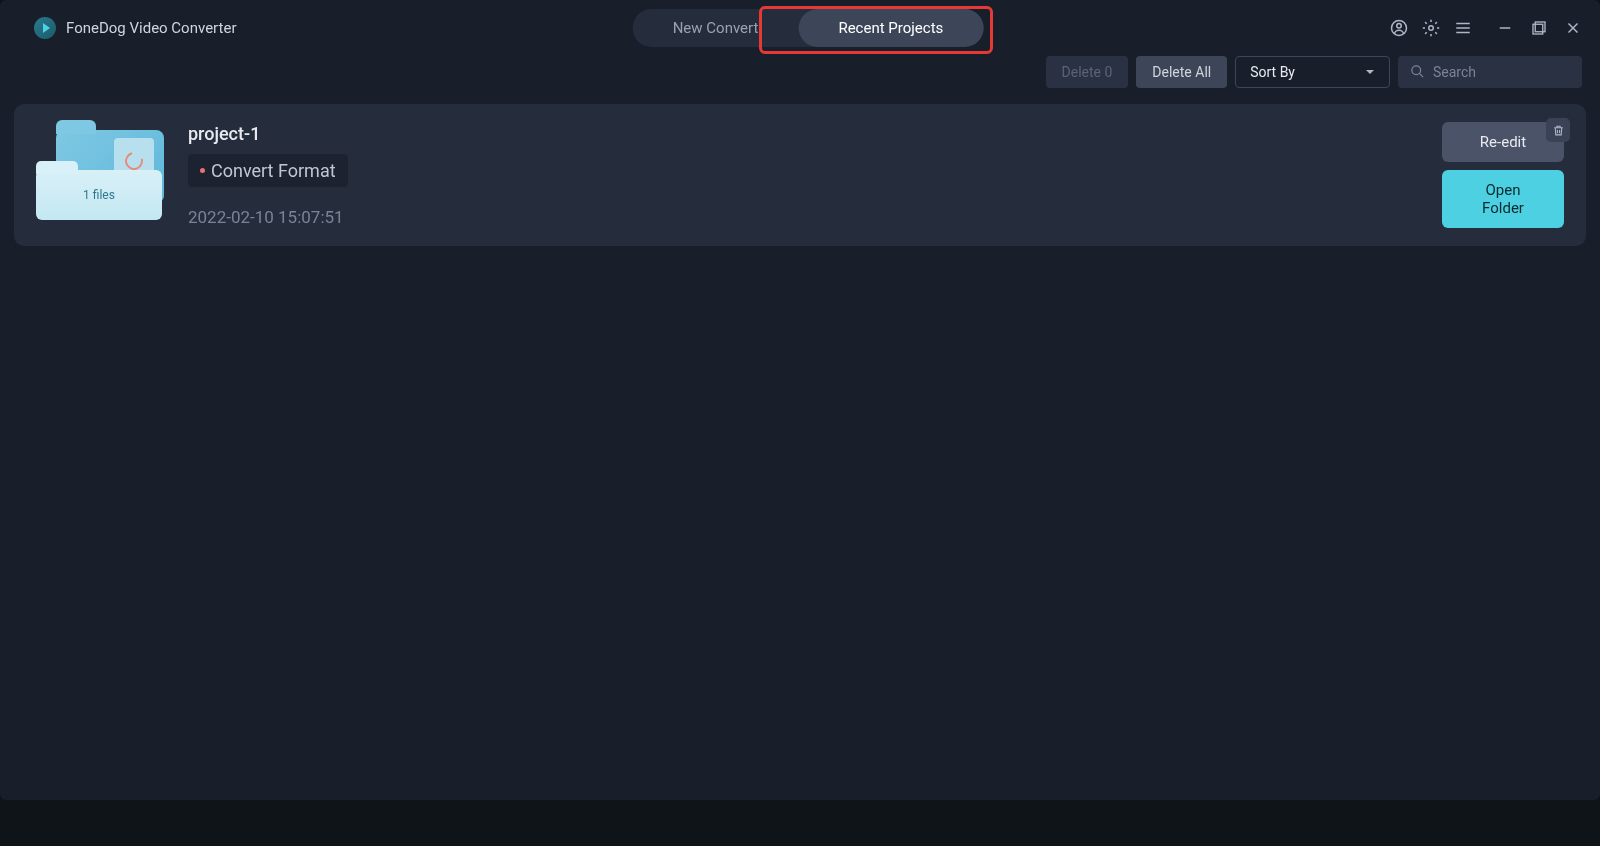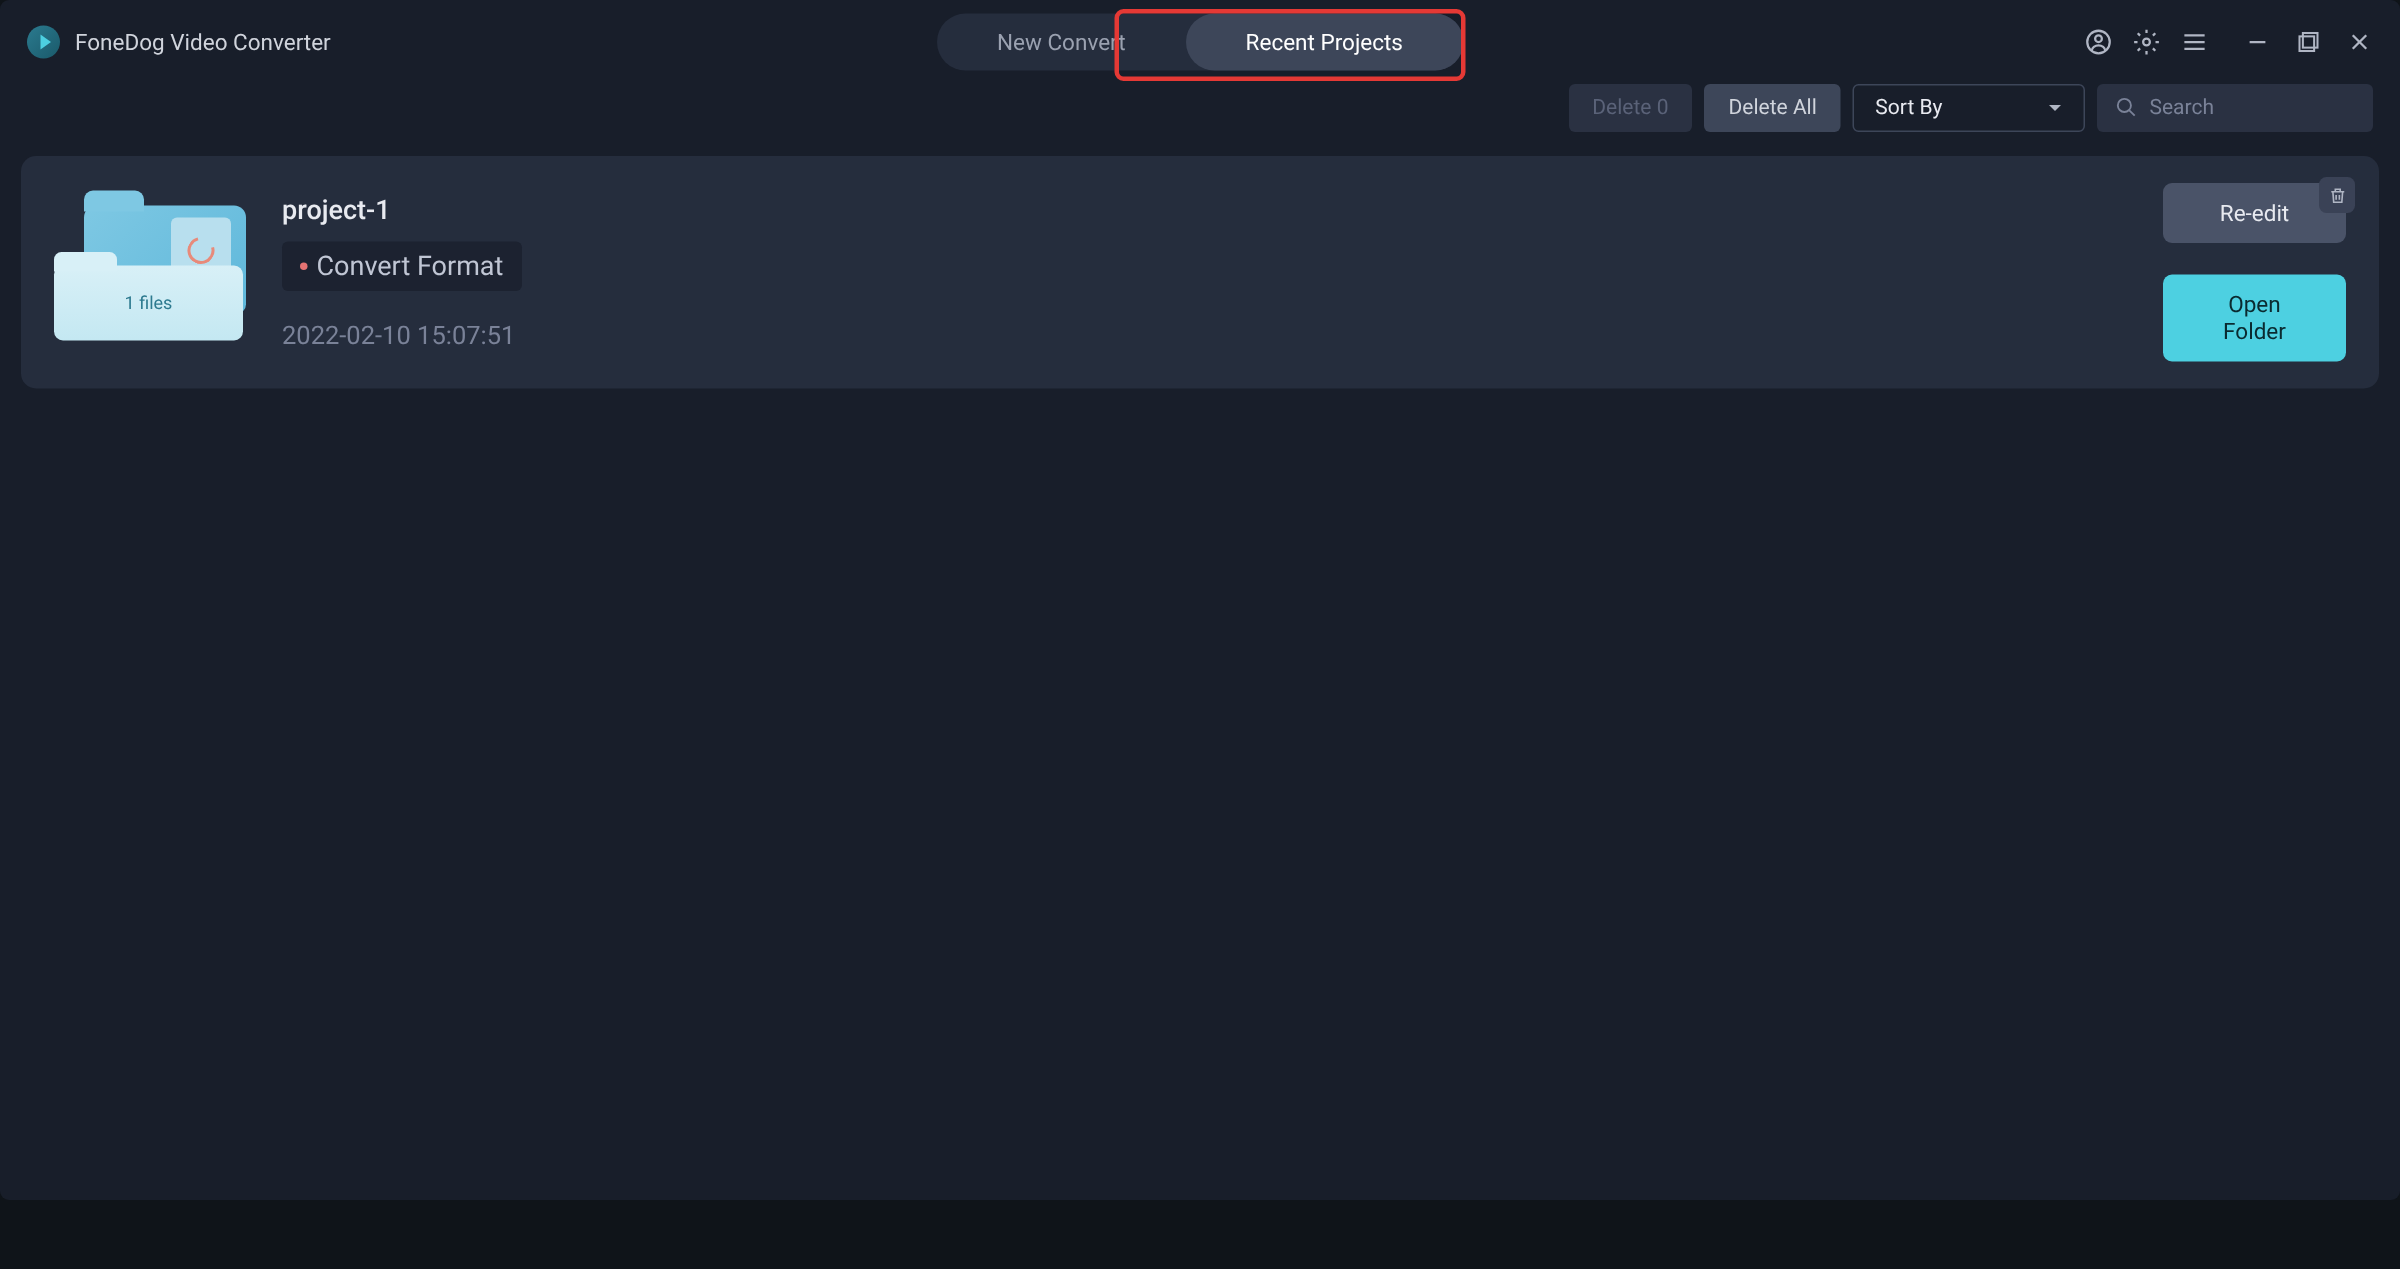--- a/index.html
+++ b/index.html
@@ -22,20 +22,21 @@
       border-radius: 6px;
       display: flex;
       flex-direction: column;
     }
     .titlebar {
       height: 56px;
       display: flex;
       align-items: center;
       padding: 0 18px;
       position: relative;
+      margin-left: 16px;
     }
     .logo-area {
       display: flex;
       align-items: center;
       gap: 10px;
     }
     .logo-icon {
       width: 22px;
       height: 22px;
       border-radius: 50%;
@@ -294,21 +295,21 @@
       background: #e57373;
     }
     .project-time {
       font-size: 17px;
       color: #7a8298;
       margin-top: 10px;
     }
     .project-actions {
       display: flex;
       flex-direction: column;
-      gap: 21px;
+      gap: 8px;
       align-items: center;
     }
     .action-btn {
       border: none;
       padding: 11px 34px;
       border-radius: 6px;
       font-size: 15px;
       cursor: pointer;
       width: 122px;
       text-align: center;

